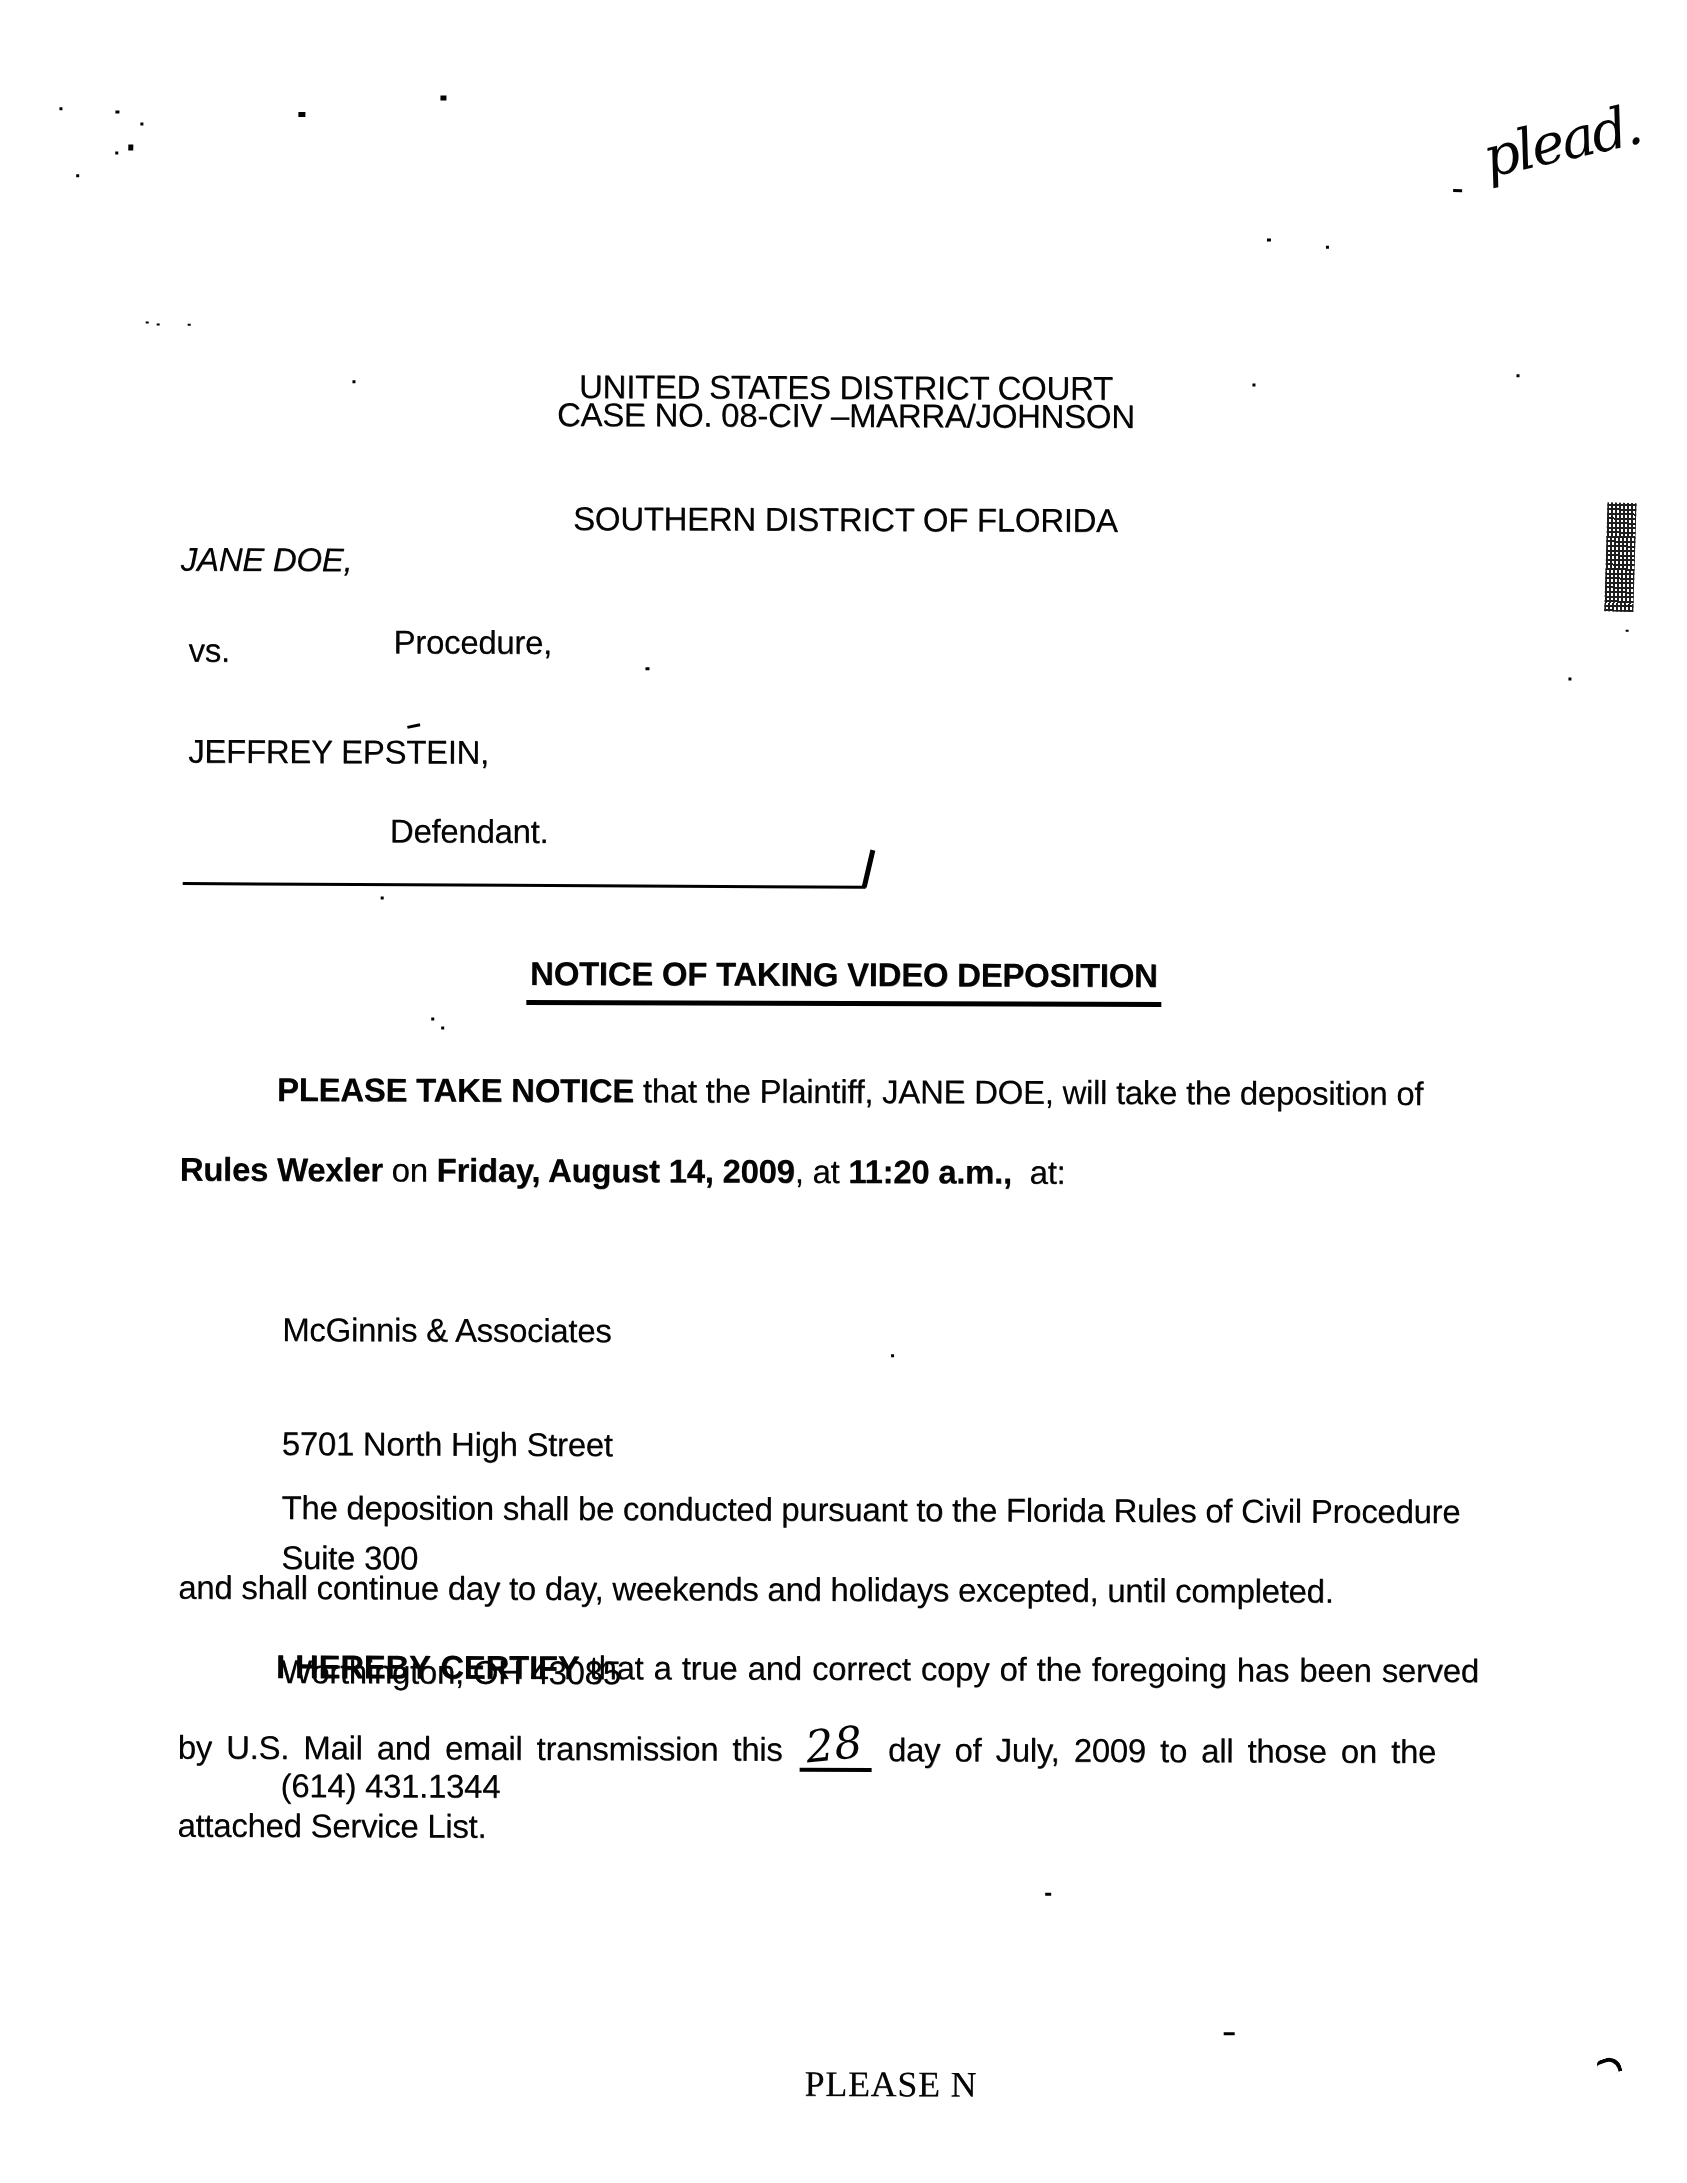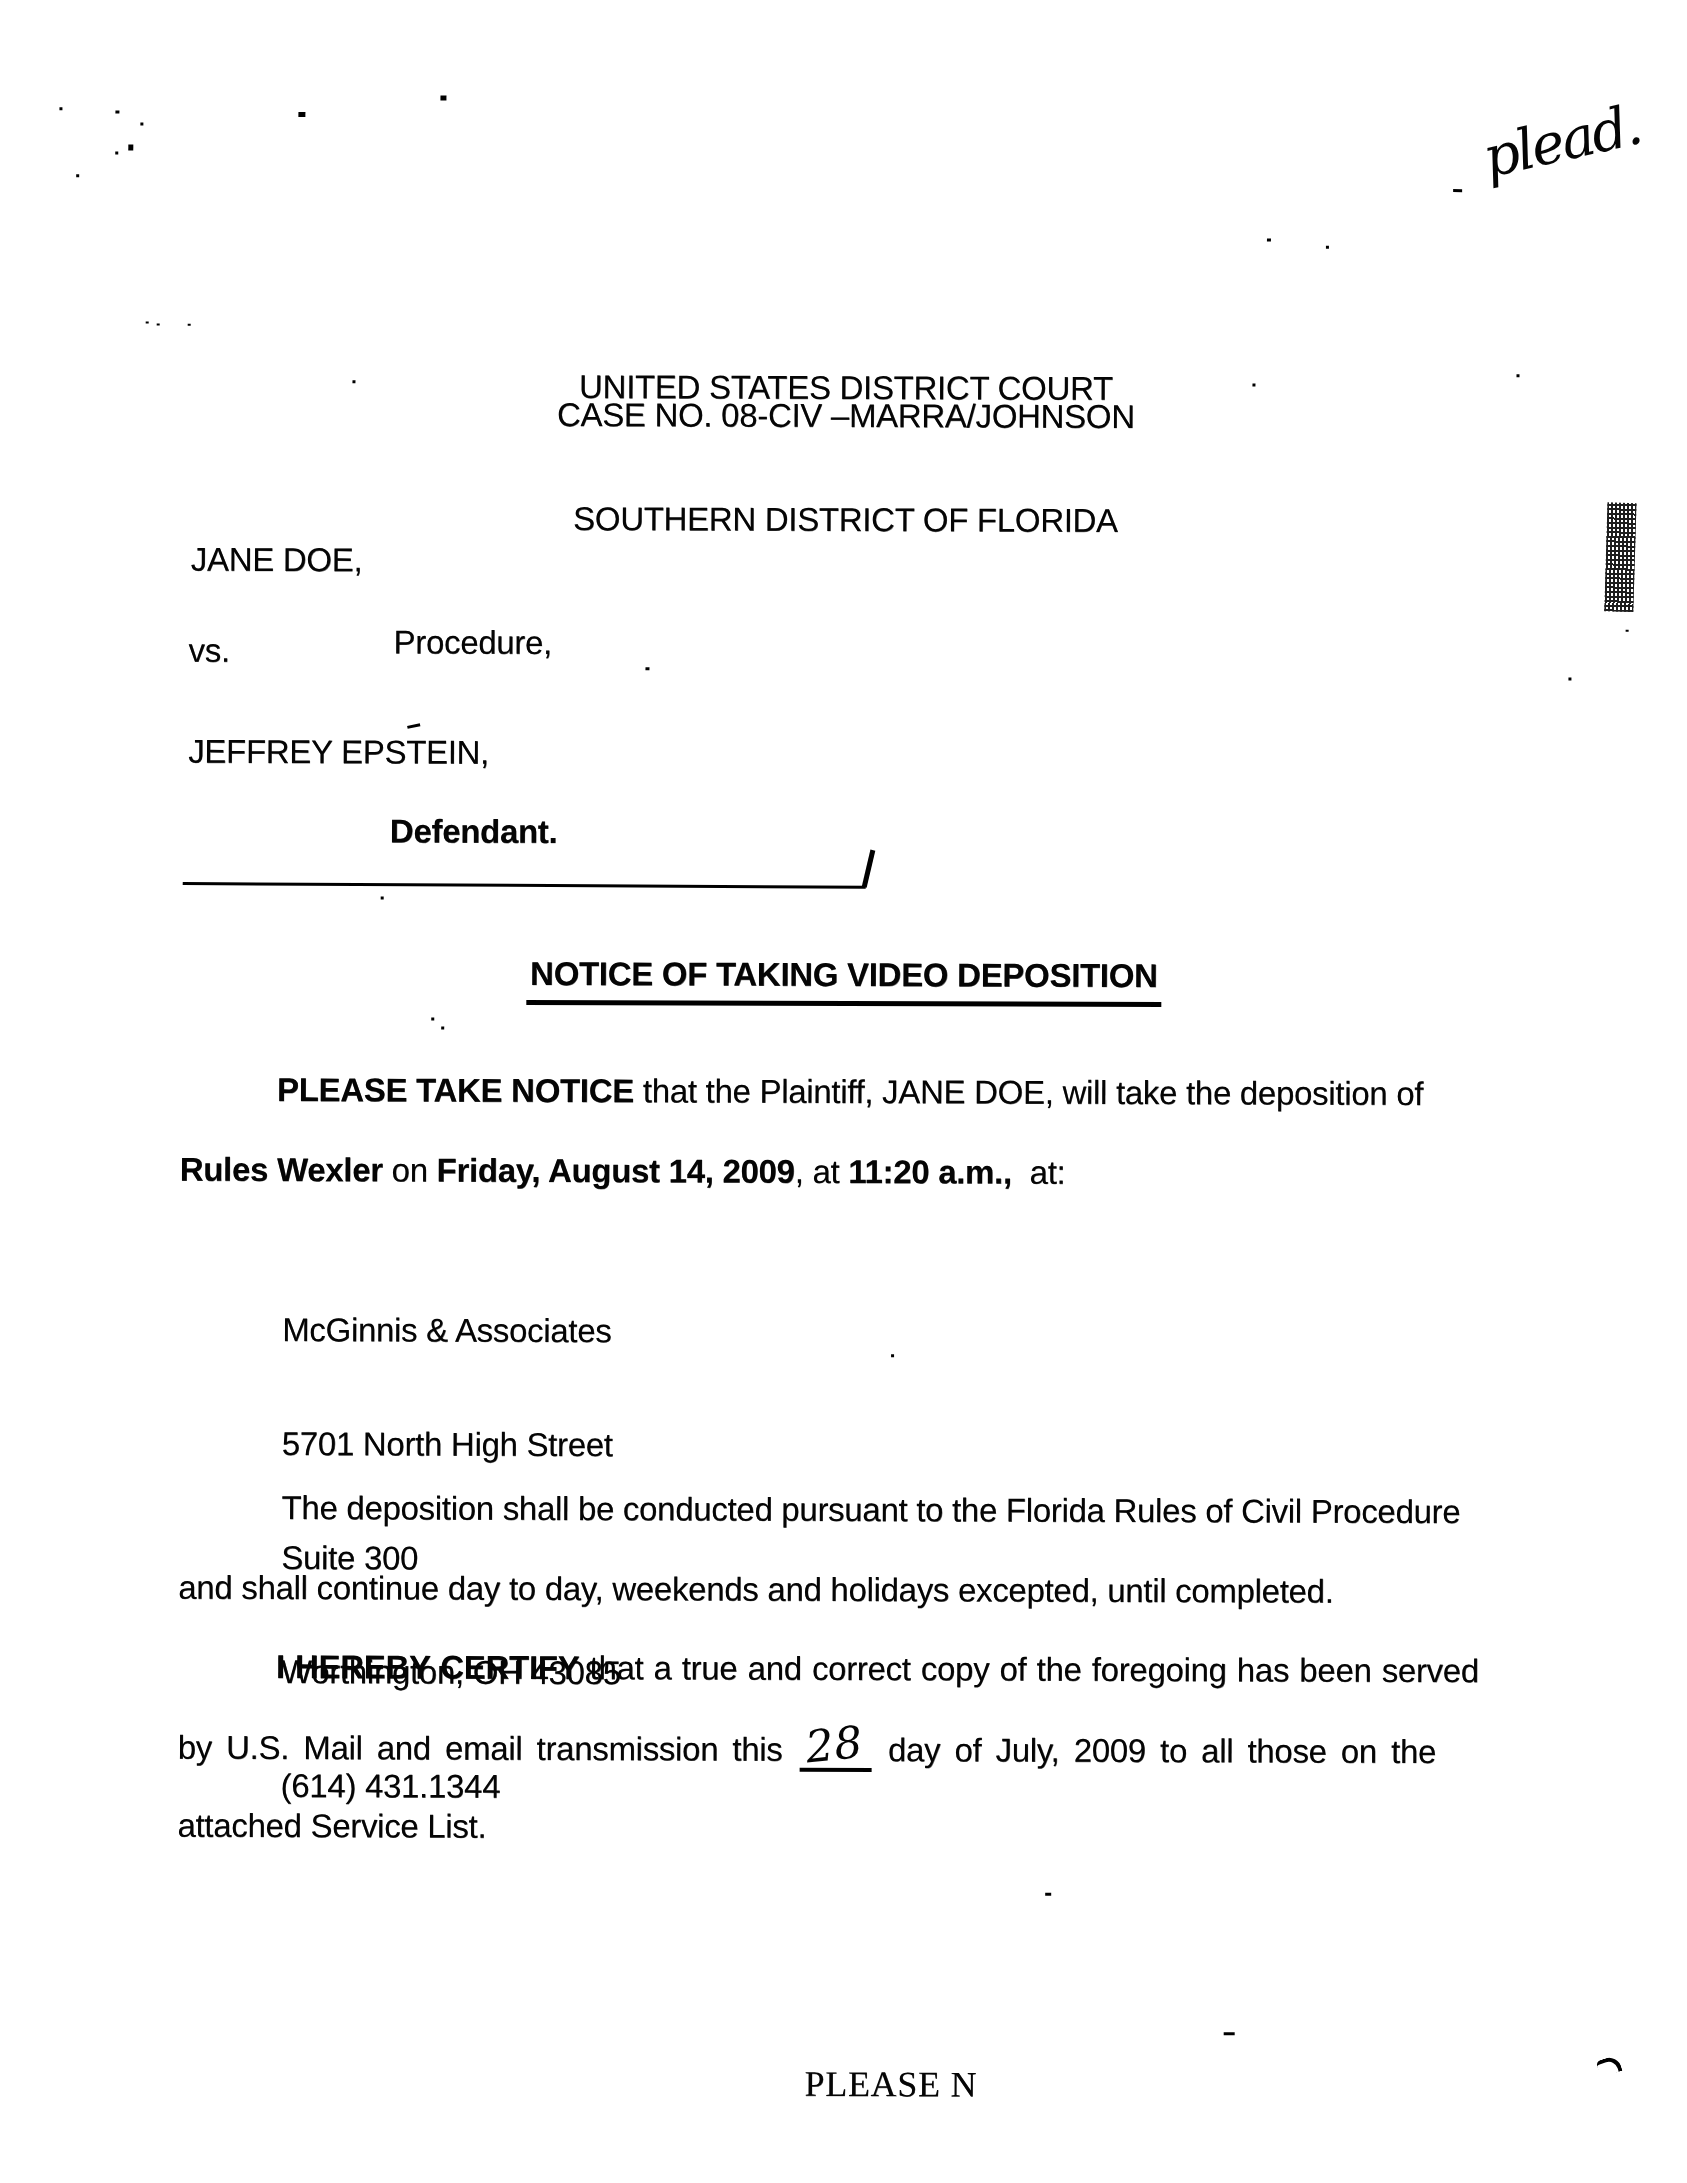--- a/index.html
+++ b/index.html
@@ -98,25 +98,25 @@
   <div class="content">
 
     <div class="hand-note">plead.</div>
 
     <div class="header-block">
       <div>UNITED STATES DISTRICT COURT</div>
       <div>SOUTHERN DISTRICT OF FLORIDA</div>
     </div>
     <div class="line centered" style="top:397px;">CASE NO. 08-CIV –MARRA/JOHNSON</div>
 
-    <div class="line" style="left:189px;top:543px;">JANE DOE,</div>
+    <div class="line" style="left:179px;top:543px;font-style:italic;">JANE DOE,</div>
     <div class="line" style="left:392px;top:625px;">Procedure,</div>
     <div class="line" style="left:187px;top:634px;">vs.</div>
     <div class="line" style="left:187px;top:735px;">JEFFREY EPSTEIN,</div>
-    <div class="line" style="left:389px;top:814px;font-weight:bold;">Defendant.</div>
+    <div class="line" style="left:389px;top:814px;">Defendant.</div>
     <div class="caption-rule"></div>
     <div class="caption-slash"></div>
 
     <div class="title-wrap">
       <span class="doc-title">NOTICE OF TAKING VIDEO DEPOSITION</span>
     </div>
 
     <div class="line" style="left:277px;top:1073px;"><span class="b">PLEASE TAKE NOTICE</span><span> that the Plaintiff, JANE DOE, will take the deposition of</span></div>
     <div class="line" style="left:180px;top:1153px;"><span class="b">Rules Wexler</span><span> on </span><span class="b">Friday, August 14, 2009</span><span>, at </span><span class="b">11:20 a.m.,</span><span>  at:</span></div>
 

